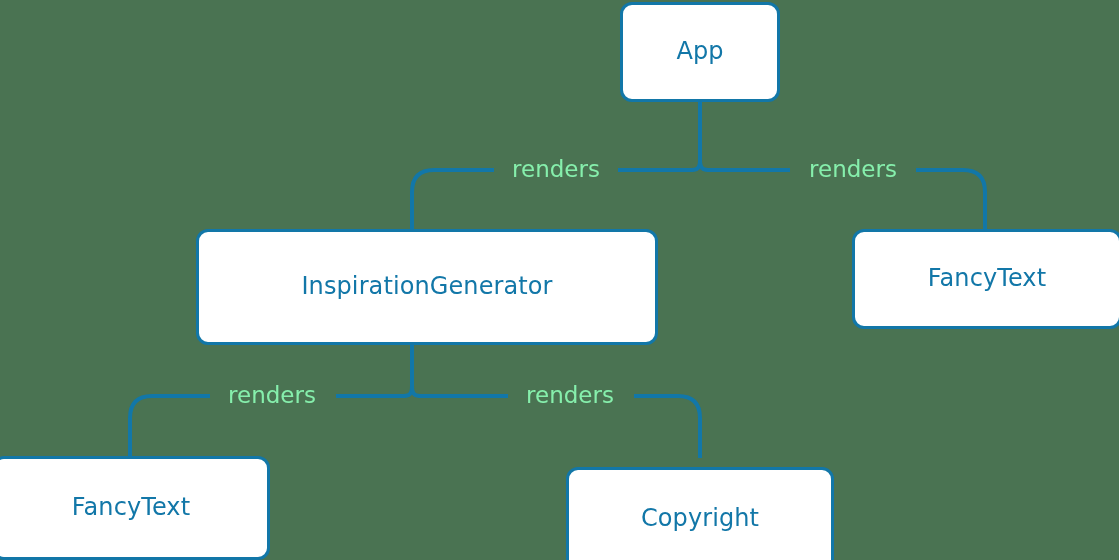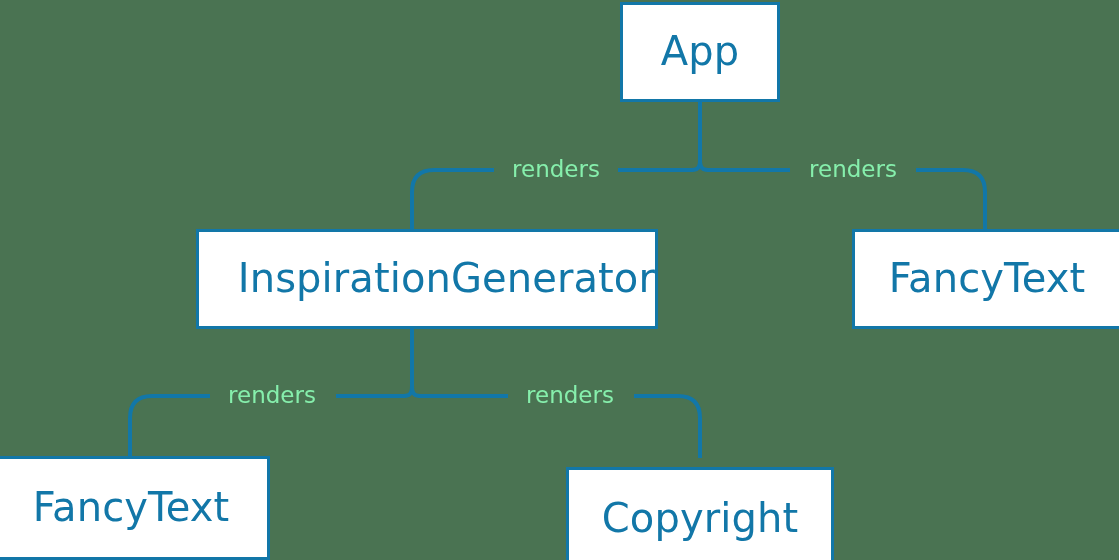--- a/index.html
+++ b/index.html
@@ -23,27 +23,27 @@
     left: 0;
     top: 0;
     width: 1119px;
     height: 560px;
   }
   .node-box {
     position: absolute;
     box-sizing: border-box;
     background: #ffffff;
     border: 3px solid #1277a8;
-    border-radius: 0;
+    border-radius: 12px;
     display: flex;
     align-items: center;
     justify-content: center;
     color: #1277a8;
     font-family: "DejaVu Sans", sans-serif;
-    font-size: 40px;
+    font-size: 24px;
     font-weight: 400;
     letter-spacing: 0.1px;
     white-space: nowrap;
     z-index: 2;
   }
   .node-label {
     display: block;
     line-height: 1;
     padding-bottom: 2px;
   }
@@ -92,21 +92,21 @@
         <rect x="210" y="384" width="126" height="24"></rect>
         <rect x="508" y="384" width="126" height="24"></rect>
       </g>
     </g>
   </svg>
 
   <div class="node-box" style="left:620px; top:2px; width:160px; height:100px;">
     <span class="node-label">App</span>
   </div>
 
-  <div class="node-box" style="left:196px; top:229px; width:462px; height:100px;justify-content:flex-end;">
+  <div class="node-box" style="left:196px; top:229px; width:462px; height:116px;">
     <span class="node-label">InspirationGenerator</span>
   </div>
 
   <div class="node-box" style="left:852px; top:229px; width:270px; height:100px;">
     <span class="node-label">FancyText</span>
   </div>
 
   <div class="node-box" style="left:-8px; top:456px; width:278px; height:104px;">
     <span class="node-label">FancyText</span>
   </div>

